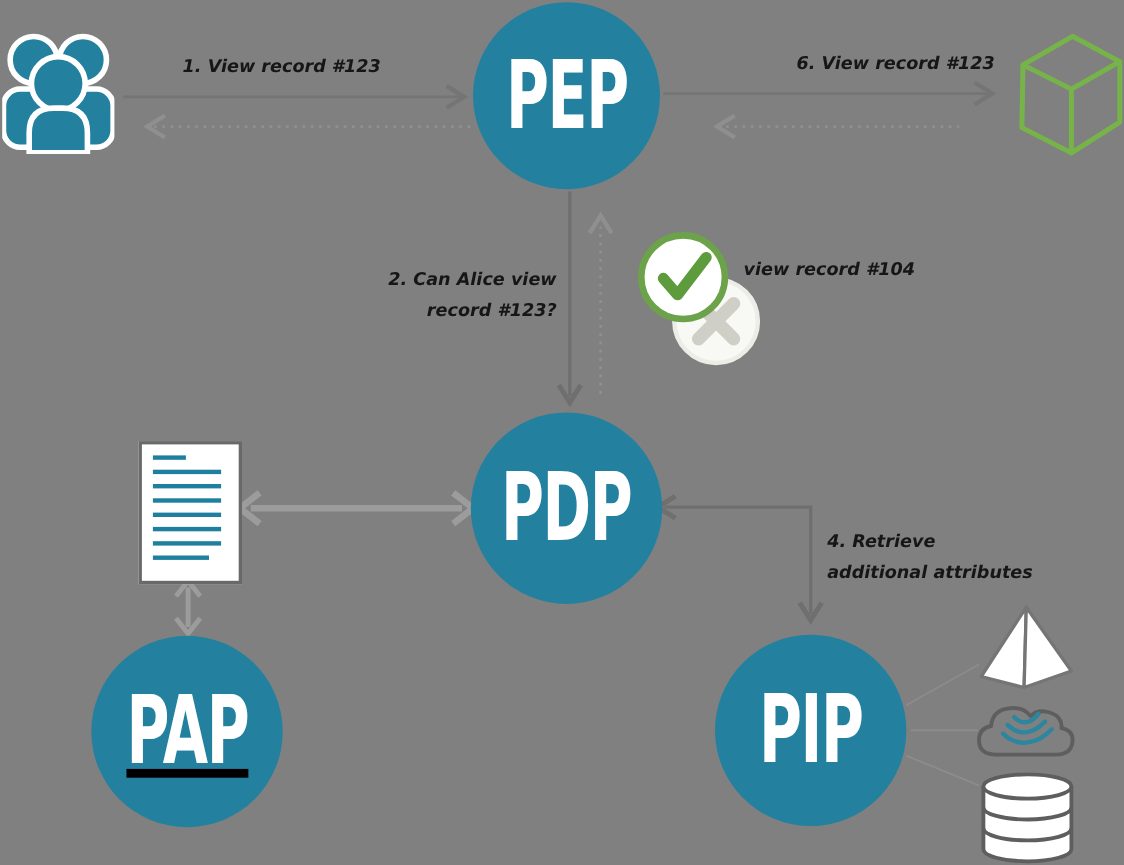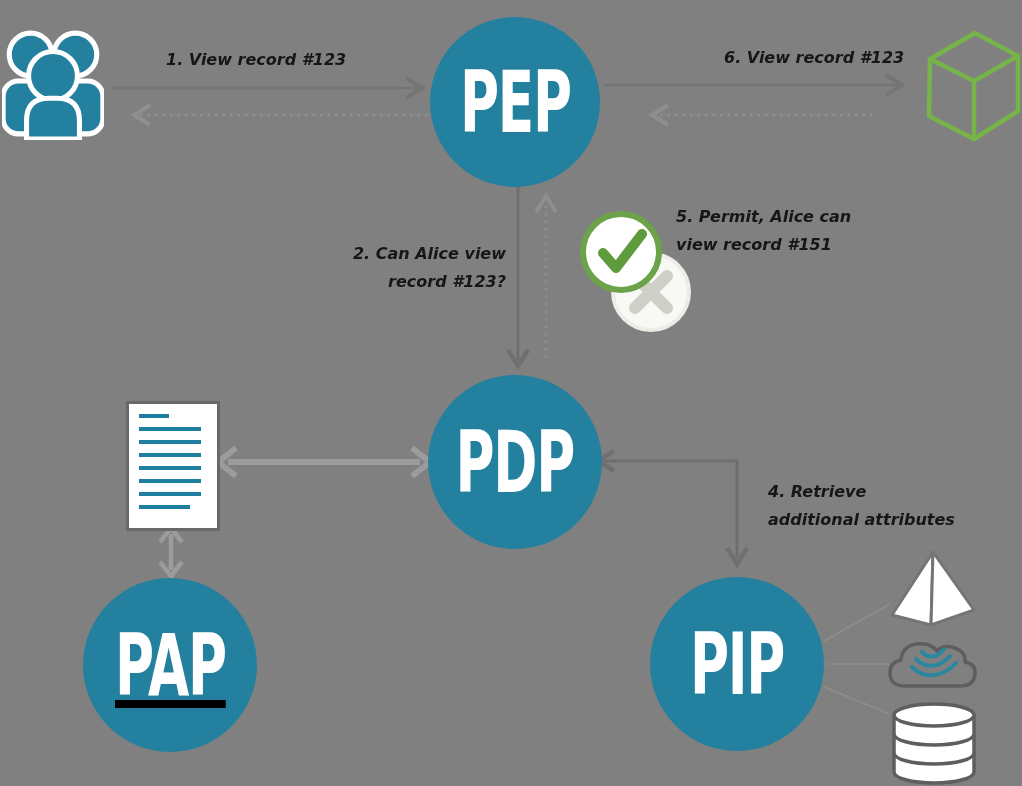--- a/index.html
+++ b/index.html
@@ -2,33 +2,33 @@
 <html><head>
 <meta charset="utf-8">
 <style>
   html,body{margin:0;padding:0;}
   body{background:#808080;font-family:"DejaVu Sans","Liberation Sans",sans-serif;}
   .canvas{position:relative;width:1022px;height:786px;background:#808080;overflow:hidden;}
   .layer{position:absolute;left:0;top:0;width:1022px;height:786px;}
 
   .node{position:absolute;border-radius:50%;background:#23809E;display:flex;align-items:center;justify-content:center;}
   .node span{color:#ffffff;font-weight:bold;font-size:86px;letter-spacing:-2px;transform:scaleX(0.62);white-space:nowrap;}
-  .node.pep{left:430px;top:17px;width:170px;height:170px;align-items:center;}
+  .node.pep{left:430px;top:2px;width:170px;height:170px;align-items:center;}
   .node.pdp{left:428px;top:375px;width:174px;height:174px;}
   .node.pap{left:83px; top:578px;width:174px;height:174px;text-decoration:underline;}
   .node.pip{left:650px;top:577px;width:174px;height:174px;}
 
   .lbl{position:absolute;color:#161616;font-weight:bold;font-style:italic;font-size:16px;line-height:28px;white-space:nowrap;}
   .lbl.t1{left:166px;top:46px;}
   .lbl.t6{left:684px;top:44px;margin-left:40px;}
   .lbl.t2{left:300px;top:240px;width:206px;text-align:right;}
   .lbl.t5{left:676px;top:203px;}
   .lbl.t3{left:223px;top:422px;}
   .lbl.tm{left:189px;top:534px;}
-  .lbl.t4{left:768px;top:478px;}
+  .lbl.t4{left:752px;top:478px;}
 
   .doc{position:absolute;left:126px;top:401px;width:78px;height:114px;background:#ffffff;border:3px solid #696969;padding:10px 0 0 10px;box-sizing:content-box;}
   .doc .ln{height:4px;background:#1E7F9E;margin-bottom:9px;}
   .doc .w1{width:38%;}
   .doc .w2{width:80%;}
   .doc .w3{width:66%;}
 
   .xcircle{position:absolute;left:611px;top:252px;width:72px;height:72px;border-radius:50%;
            background:#F8F8F4;border:4px solid #EDEDE8;z-index:1;}
   .ccircle{position:absolute;left:580px;top:211px;width:70px;height:70px;border-radius:50%;
@@ -180,21 +180,21 @@
       <span>PIP</span>
     </div>
 
   <div class="lbl t1">1. View record #123</div>
   <div class="lbl t6">6. View record #123</div>
   <div class="lbl t2">
     <span>2. Can Alice view</span><br>
     <span>record #123?</span>
   </div>
   <div class="lbl t5">
-    <span>5. Permit, Alice can</span><br>
-    <span>view record #151</span>
+    <br>
+    <span>view record #104</span>
   </div>
   <div class="lbl t4">
     <span>4. Retrieve</span><br>
     <span>additional attributes</span>
   </div>
 
 </div>
 
 </body></html>

